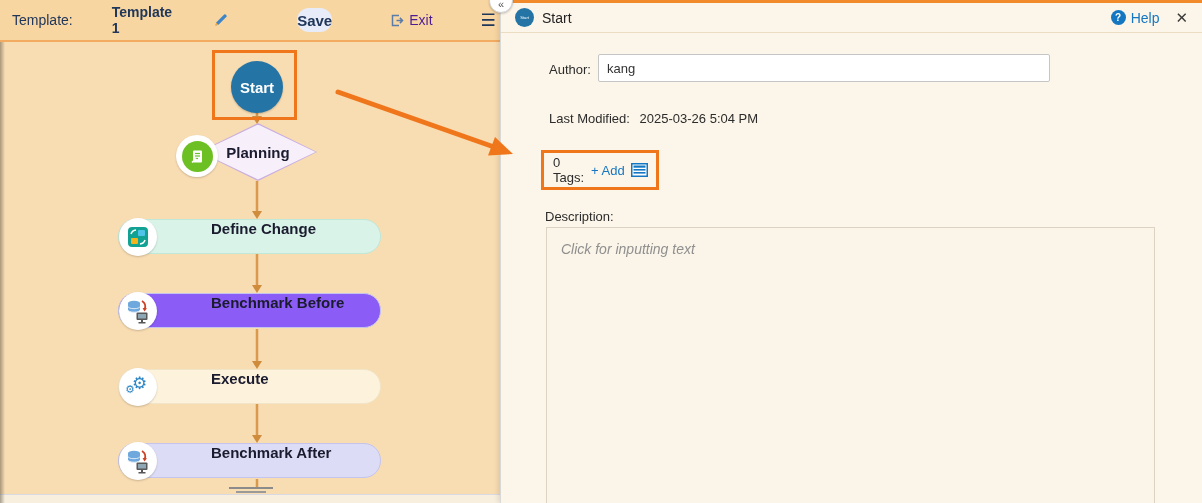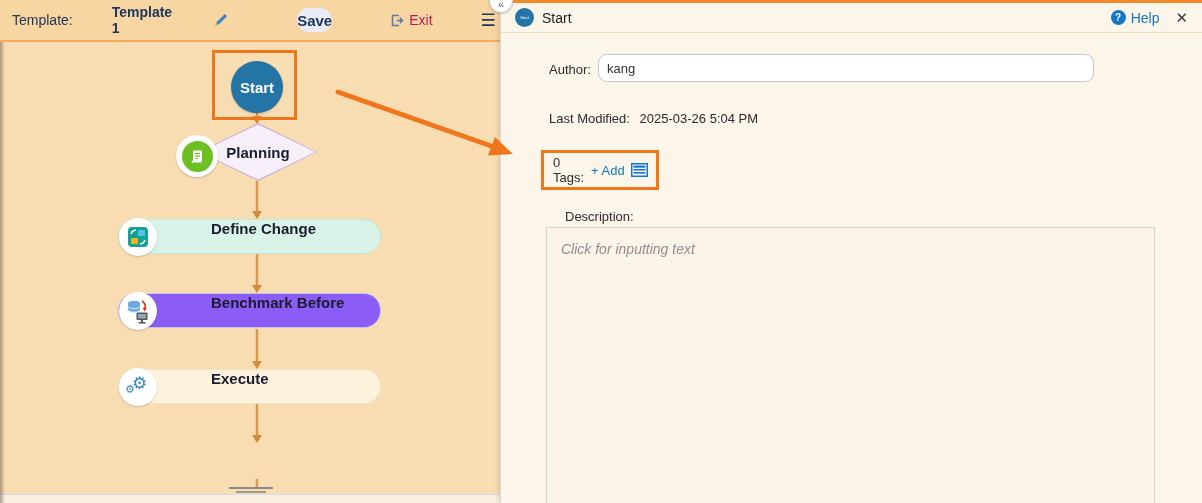--- a/index.html
+++ b/index.html
@@ -12,21 +12,21 @@
   .canvas-edge-shadow { position:absolute; left:0; top:42px; bottom:0; width:5px;
       background:linear-gradient(to right, rgba(90,80,65,.5), rgba(90,80,65,0)); z-index:6; }
   .canvas-header { position:absolute; left:0; top:0; width:500px; height:42px; background:#f8d6a2;
       border-bottom:2px solid #f2ab61; display:flex; align-items:center; padding:0 12px; z-index:4;gap:34px; }
   .tpl-label { font-size:14px; color:#21375a; }
   .tpl-name { font-size:14px; font-weight:bold; color:#21375a; margin-left:5px; }
   .pencil { margin-left:7px; cursor:pointer; display:flex; }
   .hdr-spacer { flex:1; }
   .save-btn { width:74px; height:24px; background:#e8ecf8; border:none; border-radius:12px;
       font-family:inherit; font-size:15px; font-weight:bold; color:#21375a; cursor:pointer; }
-  .exit-btn { display:flex; align-items:center; gap:4px; margin-left:24px; color:#be185d;
+  .exit-btn { display:flex; align-items:center; gap:4px; margin-left:24px; color:#4c1d95;
       font-size:14px; cursor:pointer; }
   .burger { margin-left:14px; font-size:17px; color:#21375a; cursor:pointer; line-height:1; font-family:"DejaVu Sans",sans-serif; }
 
   
   .flow-svg { position:absolute; left:0; top:0; width:500px; height:503px; pointer-events:none; z-index:1; }
   .node-rect { position:absolute; left:118px; width:263px; height:35px; border-radius:17px;
       display:flex; align-items:flex-start; font-size:15px; font-weight:bold; color:#1b1b2f; z-index:2; cursor:pointer; }
   .node-rect .label { margin-left:92px; }
   .mint   { top:219px; background:#d9f3e8; border:1px solid #c0e7d8; }
   .lav1   { top:293px; background:#8b5cf6; border:1px solid #c4c4ec; }
@@ -74,32 +74,32 @@
   .start-chip span { font-size:10px; transform:scale(.42); white-space:nowrap; }
   .panel-title { margin-left:8px; font-size:14px; color:#232323; }
   .ph-spacer { flex:1; }
   .help-link { display:flex; align-items:center; gap:5px; color:#1577c2; font-size:14px; cursor:pointer; }
   .q-icon { width:15px; height:15px; border-radius:50%; background:#1577c2; color:#fff; font-size:10px;
       font-weight:bold; display:flex; align-items:center; justify-content:center; }
   .close-x { margin-left:16px; font-size:15px; color:#3a3a3a; cursor:pointer; font-family:"DejaVu Sans",sans-serif; }
 
   .fld-label { position:absolute; font-size:13px; color:#2c2c2c; }
   .author-label { left:48px; top:59px; }
-  .author-input { position:absolute; left:97px; top:51px; width:496px; height:28px; background:#fff;
-      border:1px solid #c6c6c6; border-radius:9px; padding:0 8px; font-family:inherit; font-size:13px; color:#333; }
+  .author-input { position:absolute; left:97px; top:51px; width:452px; height:28px; background:#fff;
+      border:1px solid #c6c6c6; border-radius:2px; padding:0 8px; font-family:inherit; font-size:13px; color:#333; }
   .lastmod { position:absolute; left:48px; top:108px; font-size:13px; color:#2c2c2c; }
   .lastmod .val { margin-left:6px; }
 
   .tags-box { position:absolute; left:40px; top:147px; width:118px; height:40px;
       border:3px solid #f0761c; display:flex; align-items:center; padding:0 9px; }
   .tags-count { font-size:13px; color:#2c2c2c; }
   .add-tag { margin-left:7px; font-size:13px; color:#1577c2; cursor:pointer; white-space:nowrap; }
   .tags-icon { margin-left:6px; cursor:pointer; display:flex; }
 
-  .desc-label { left:64px; top:206px; }
+  .desc-label { left:44px; top:206px; }
   .desc-area { position:absolute; left:45px; top:224px; width:609px; height:290px; background:#fbf5e9;
       border:1px solid #ddd3c2; resize:none; padding:13px 14px; font-family:inherit; font-size:14px; color:#444; }
   .desc-area::placeholder { font-style:italic; color:#8f8f8f; }
 
   .collapse-btn { position:absolute; left:489px; top:-11px; width:24px; height:24px; border-radius:50%;
       background:#fff; border:1px solid #cfcfcf; box-shadow:0 1px 2px rgba(0,0,0,.2); z-index:8;
       display:flex; align-items:flex-end; justify-content:center; font-size:11px; color:#555; cursor:pointer;
       padding-bottom:2px; }
 </style>
 </head>
@@ -203,20 +203,36 @@
     <div class="node-rect cream1">
       <span class="node-icon">
         <span class="gears">
             <span class="g1">⚙</span>
             <span class="g2">⚙</span>
           </span>
       </span>
       <span class="label">Execute</span>
     </div>
 
+    <div class="node-rect lav2">
+      <span class="node-icon">
+        <svg width="26" height="26" viewBox="0 0 26 26">
+          <ellipse cx="9" cy="5" rx="6" ry="2.2" fill="#6fa8dc"></ellipse>
+          <path d="M3 5 v7 a6 2.2 0 0 0 12 0 v-7" fill="#6fa8dc"></path>
+          <path d="M3 8.5 a6 2.2 0 0 0 12 0 M3 12 a6 2.2 0 0 0 12 0" stroke="#dcebf8" stroke-width="1" fill="none"></path>
+          <path d="M17 3 q5 3 2.5 8.5" stroke="#cc4125" stroke-width="1.8" fill="none"></path>
+          <polygon points="19.5,13.5 17.6,9.9 22,10.3" fill="#cc4125"></polygon>
+          <rect x="11.5" y="14.5" width="11" height="7.5" rx="1" fill="#575757"></rect>
+          <rect x="13" y="16" width="8" height="4.5" fill="#8fa7b5"></rect>
+          <rect x="16" y="22" width="2" height="2" fill="#575757"></rect>
+          <rect x="13.5" y="24" width="7" height="1.5" fill="#575757"></rect>
+        </svg>
+      </span>
+      <span class="label">Benchmark After</span>
+    </div>
 
     <div class="resize-handle rh1"></div>
     <div class="resize-handle rh2"></div>
     <div class="canvas-bottom-line"></div>
     <div class="canvas-bottom-strip"></div>
     <div class="canvas-edge-shadow"></div>
   </div>
 
   <div class="panel">
     <div class="panel-header">

